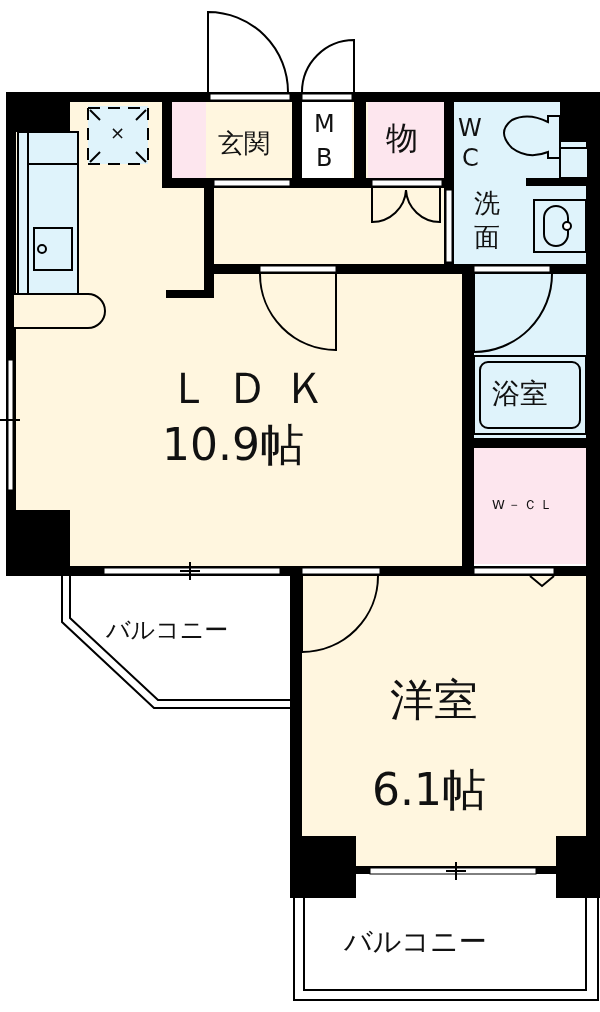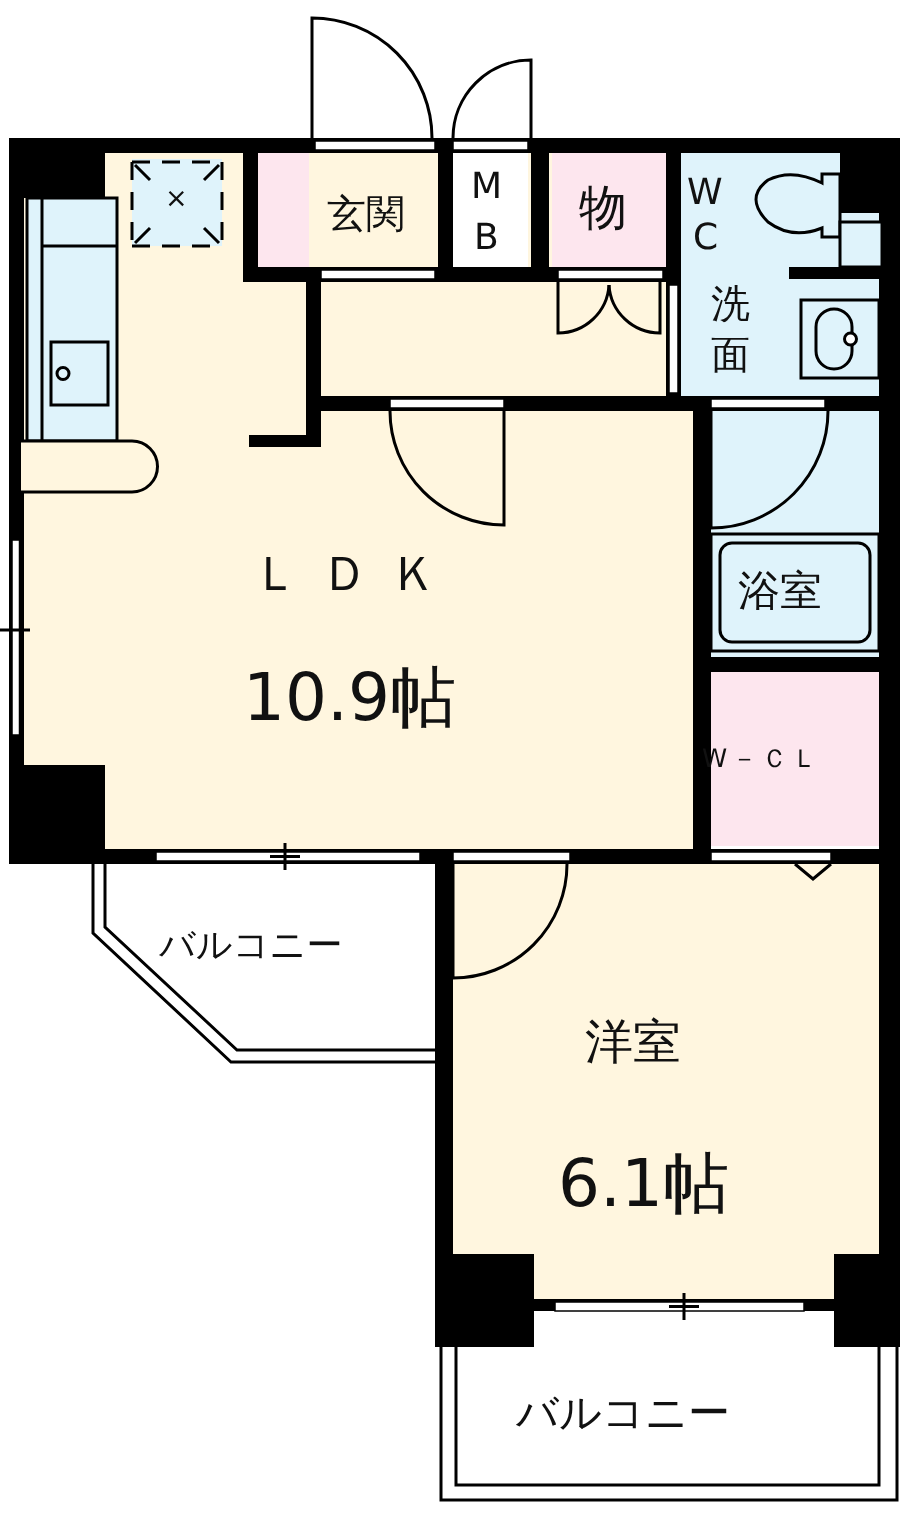--- a/index.html
+++ b/index.html
@@ -1,20 +1,20 @@
 <!DOCTYPE html>
 <html><head>
 <meta charset="utf-8">
 <style>
   html, body { margin: 0; padding: 0; background: #ffffff; }
   body { width: 600px; height: 1012px; position: relative; overflow: hidden;
          font-family: "DejaVu Sans", "Liberation Sans", sans-serif; }
   #plan { position: absolute; left: 0; top: 0; width: 600px; height: 1012px; }
   .lbl { position: absolute; color: #111; text-align: center; white-space: nowrap; line-height: 1; }
-  .room-name { font-size: 32px; letter-spacing: 14px; }
+  .room-name { font-size: 44px; letter-spacing: 14px; }
   .room-area { font-size: 44px; }
   .small { font-size: 24px; }
 </style>
 </head>
 <body>
 
 <svg id="plan" viewBox="0 0 600 1012" xmlns="http://www.w3.org/2000/svg">
 
   <g>
     <rect x="14" y="100" width="452" height="468" fill="#fff6df"></rect>
@@ -138,38 +138,38 @@
   <g stroke="#000" stroke-width="2">
     <line x1="190" y1="562" x2="190" y2="580"></line>
     <line x1="180" y1="571" x2="200" y2="571"></line>
     <line x1="456" y1="862" x2="456" y2="880"></line>
     <line x1="446" y1="871" x2="466" y2="871"></line>
     <line x1="0" y1="420" x2="20" y2="420"></line>
   </g>
 </svg>
 
 <div class="lbl room-name" style="left:168px; top:366px;">ＬＤＫ</div>
-<div class="lbl room-area" style="left:162px; top:444px;">10.9帖</div>
+<div class="lbl room-area" style="left:162px; top:423px;">10.9帖</div>
 
 <div class="lbl room-name" style="left:390px; top:678px; letter-spacing:0;text-align:center;">洋室</div>
 <div class="lbl room-area" style="left:372px; top:740px;margin-top:28px;">6.1帖</div>
 
 <div class="lbl small" style="left:218px; top:130px; font-size:26px;">玄関</div>
 
 <div class="lbl small" style="left:314px; top:112px;">M</div>
 <div class="lbl small" style="left:316px; top:146px;">B</div>
 
 <div class="lbl small" style="left:386px; top:122px; font-size:32px;">物</div>
 
 <div class="lbl small" style="left:458px; top:116px;">W</div>
 <div class="lbl small" style="left:462px; top:146px;">C</div>
 
 <div class="lbl small" style="left:474px; top:190px; font-size:26px;">洗</div>
 <div class="lbl small" style="left:474px; top:224px; font-size:26px;">面</div>
 
 <div class="lbl small" style="left:492px; top:380px; font-size:28px;">浴室</div>
 
-<div class="lbl small" style="left:468px; top:498px; font-size:17px; letter-spacing:3px;">W－ＣＬ</div>
+<div class="lbl small" style="left:492px; top:498px; font-size:13px; letter-spacing:3px;">W－ＣＬ</div>
 
 <div class="lbl small" style="left:106px; top:618px; font-size:24px;">バルコニー</div>
 <div class="lbl small" style="left:344px; top:928px; font-size:28px;">バルコニー</div>
 
 <div class="lbl" style="left:110px; top:124px; font-size:18px;">×</div>
 
 </body></html>

